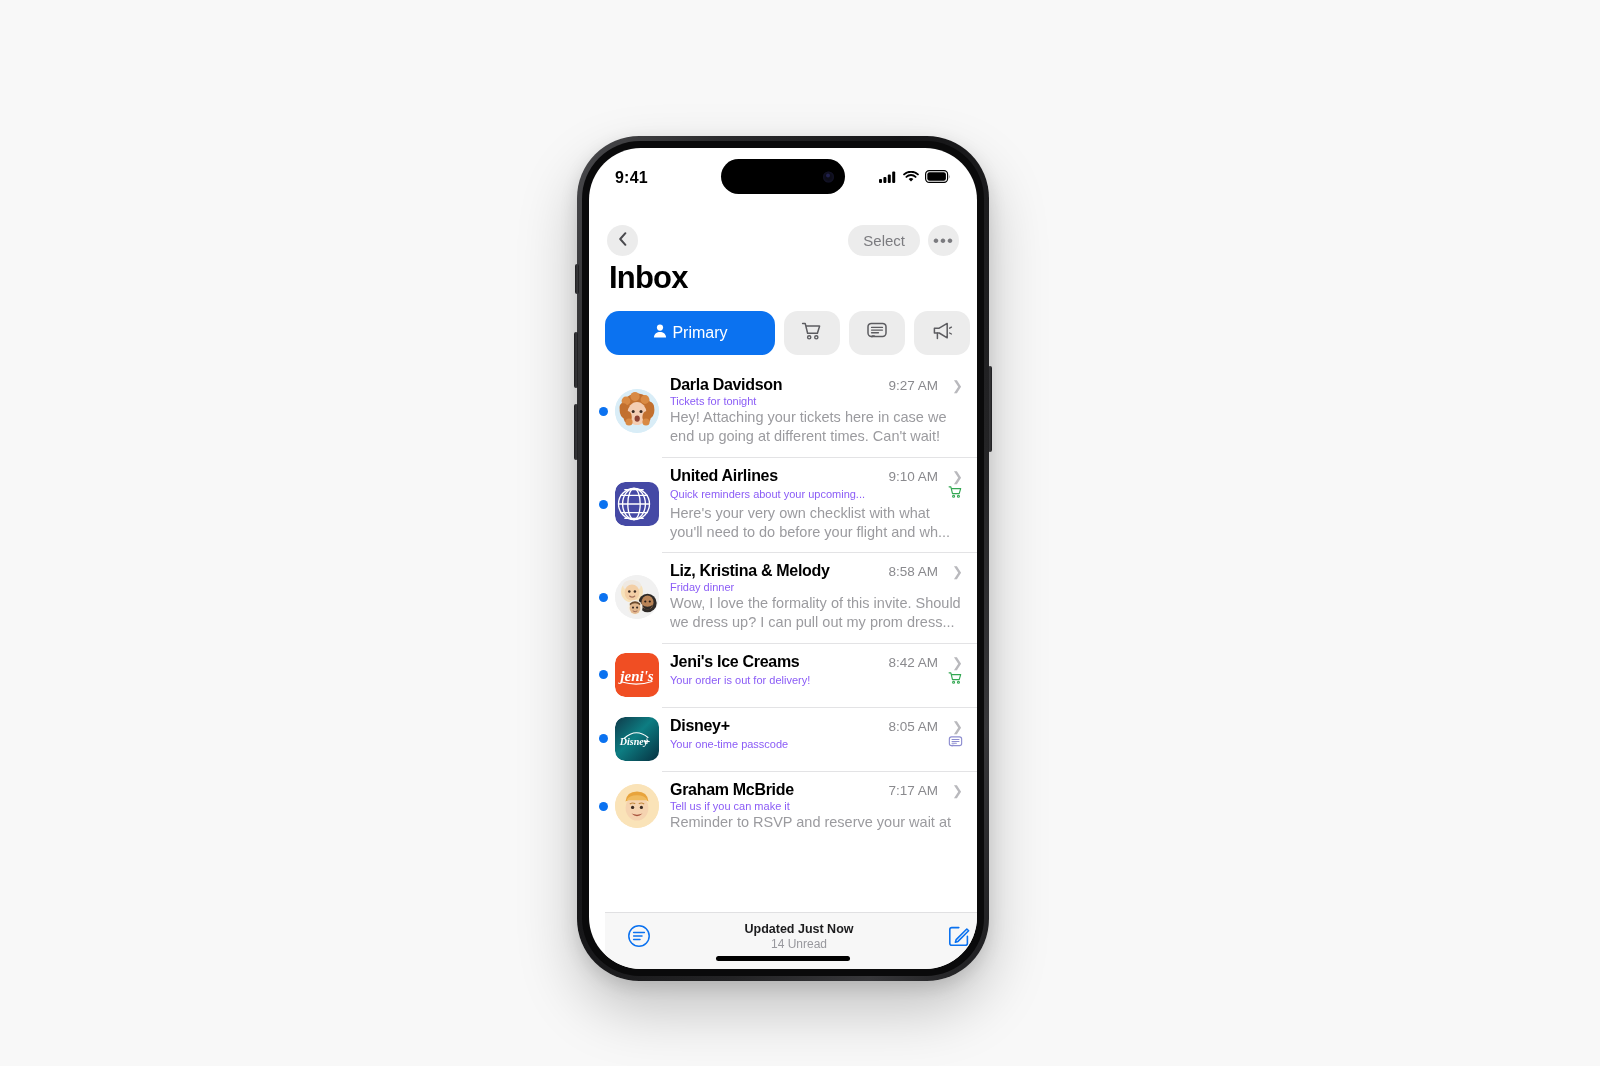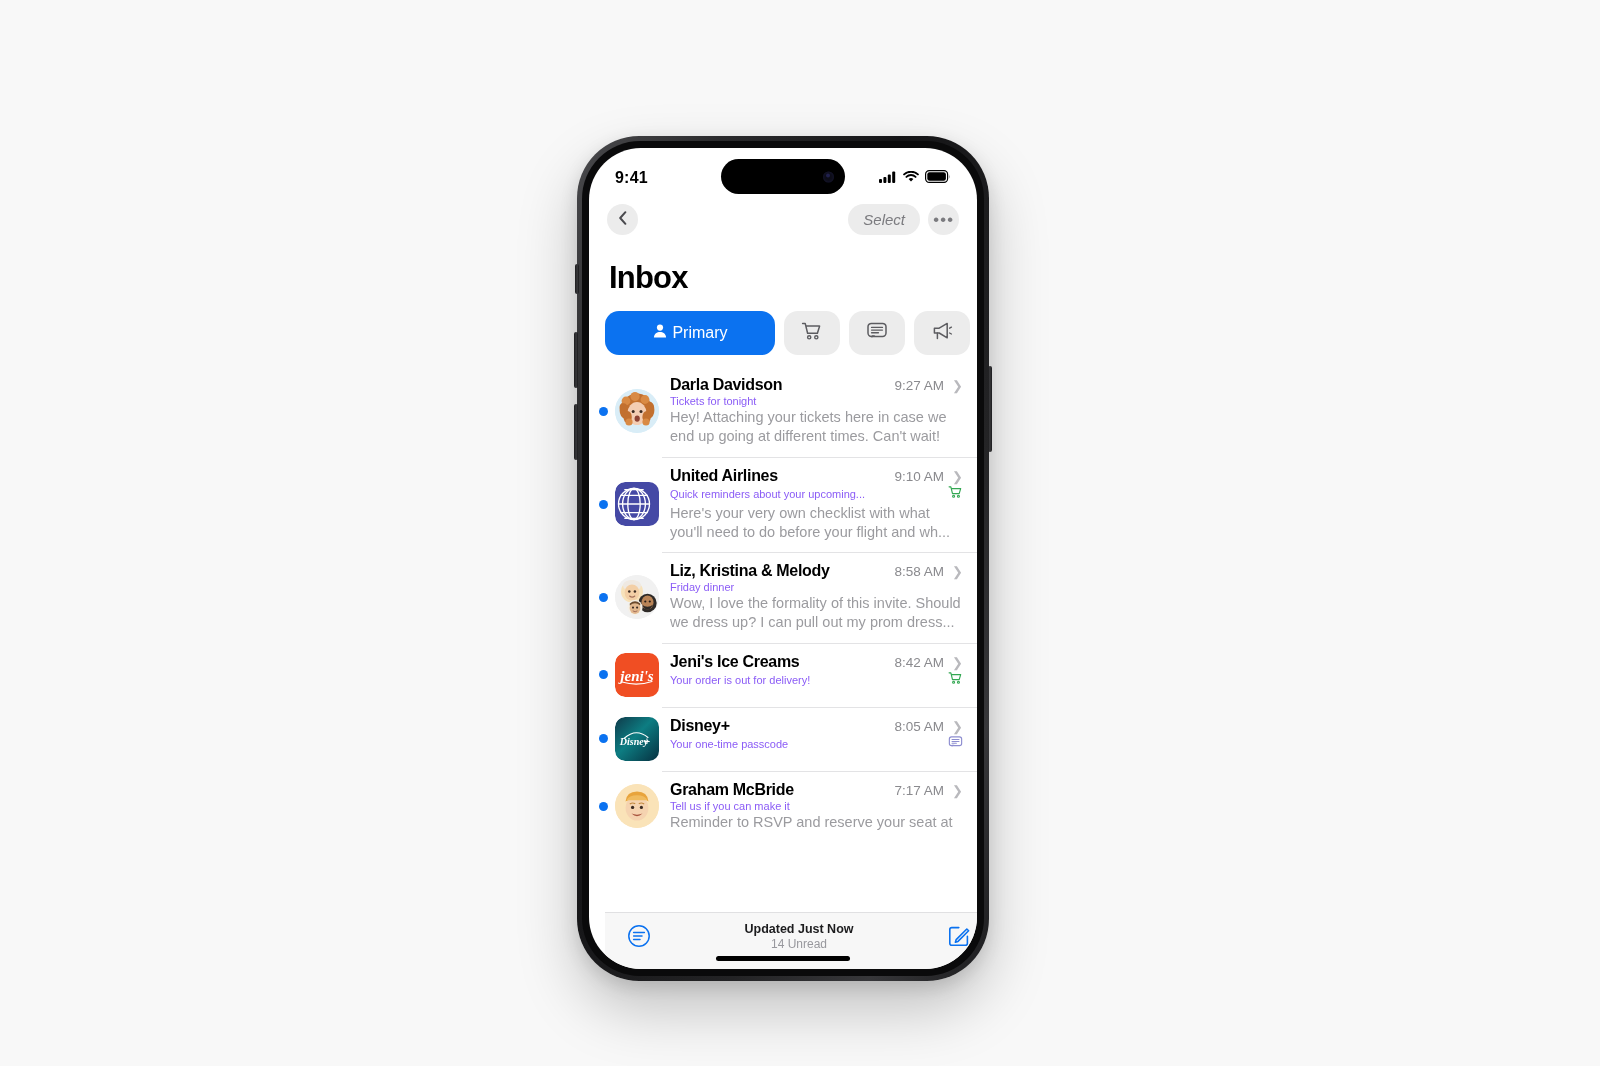--- a/index.html
+++ b/index.html
@@ -93,24 +93,23 @@
   .di-cam::after {
     content: ""; position: absolute; left: 3px; top: 2.5px;
     width: 4px; height: 4px; border-radius: 50%;
     background: #20204d;
   }
 
   
   .navbar {
     position: absolute; left: 0; top: 56px;
     width: 388px; height: 52px;
-    display: flex; align-items: flex-start;
+    display: flex; align-items: flex-end;
     padding: 0 18px; box-sizing: border-box;
     z-index: 4;
-    font-style: italic;
   }
   .circle-btn {
     width: 31px; height: 31px; border-radius: 50%;
     background: #ececec;
     display: flex; align-items: center; justify-content: center;
     cursor: pointer; flex-shrink: 0;
   }
   .nav-spacer { flex: 1; }
   .select-pill {
     height: 31px; border-radius: 16px;
@@ -173,21 +172,21 @@
     align-self: center;
     margin-right: 7px; flex-shrink: 0;
   }
   .avatar-wrap {
     width: 44px; height: 44px; margin-right: 11px;
     flex-shrink: 0; align-self: center;
     position: relative;
   }
   .row-body { flex: 1; min-width: 0; }
   .row-top {
-    display: flex; align-items: baseline; gap: 6px;
+    display: flex; align-items: baseline; gap: 12px;
   }
   .sender {
     font-size: 16px; font-weight: 700; color: #000;
     letter-spacing: -0.3px;
     white-space: nowrap; overflow: hidden; text-overflow: ellipsis;
     flex: 1;
   }
   .time { font-size: 13.5px; color: #8a8a8e; white-space: nowrap; }
   .chevron {
     font-size: 13px; color: #b9b9bd; margin-left: 2px;
@@ -576,21 +575,21 @@
           <div class="row-body">
             <div class="row-top">
               <span class="sender">Graham McBride</span>
               <span class="time">7:17 AM</span>
               <span class="chevron">❯</span>
             </div>
             <div class="subject-line">
               <span class="subject">Tell us if you can make it</span>
               <span class="badge-slot"></span>
             </div>
-            <div class="preview">Reminder to RSVP and reserve your seat at</div>
+            <div class="preview">Reminder to RSVP and reserve your wait at</div>
           </div>
         </div>
 
       </div>
 
       <div class="toolbar">
         <span class="tb-icon">
           <svg width="24" height="24" viewBox="0 0 24 24">
             <circle cx="12" cy="12" r="10.2" fill="none" stroke="#0b72f0" stroke-width="1.5"></circle>
             <line x1="6.6" y1="8.6" x2="17.4" y2="8.6" stroke="#0b72f0" stroke-width="1.5" stroke-linecap="round"></line>

